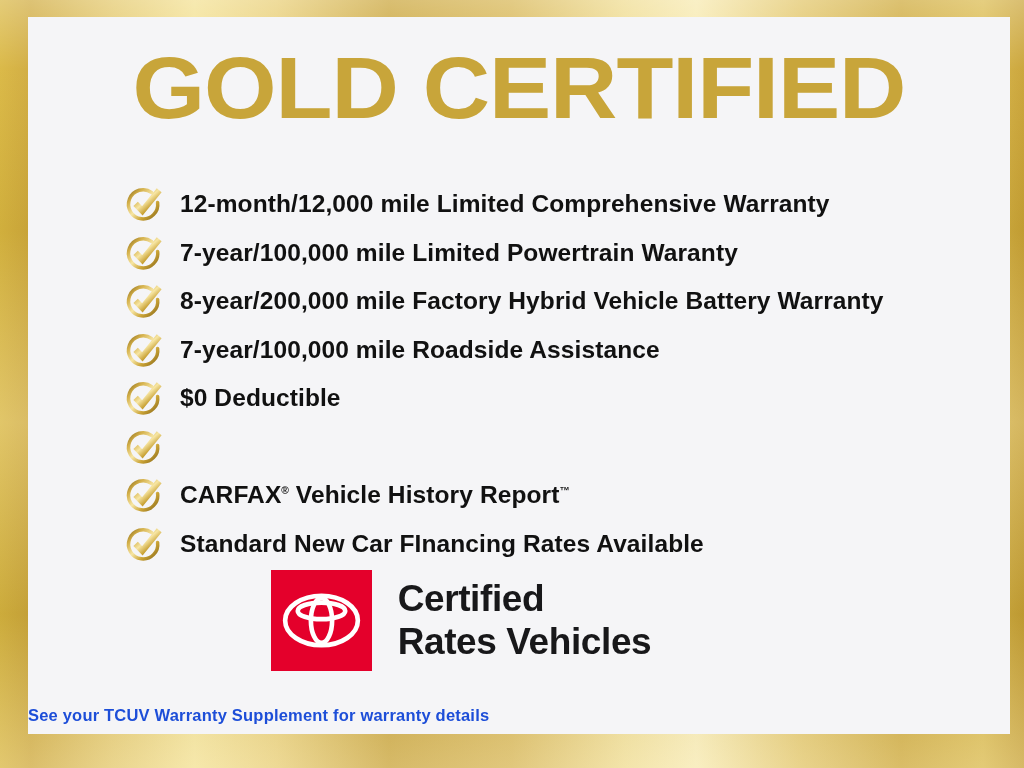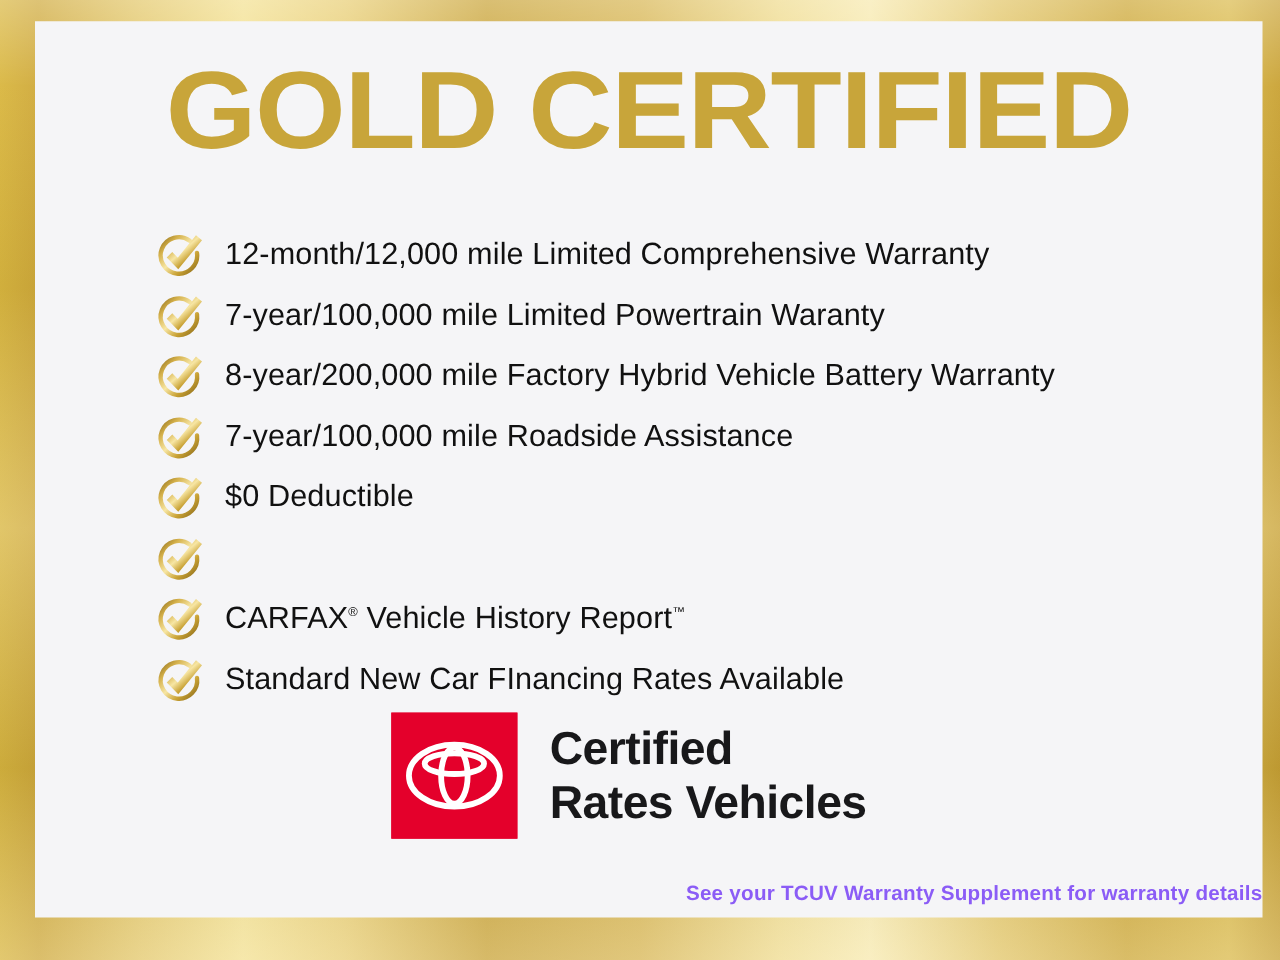--- a/index.html
+++ b/index.html
@@ -95,21 +95,21 @@
   }
   .check-icon {
     flex: 0 0 auto;
     width: 40px;
     height: 40px;
     margin-right: 16px;
     display: block;
   }
   .benefit-text {
     font-family: "Liberation Sans Narrow", "Liberation Sans", sans-serif;
-    font-weight: normal;
+    font-weight: bold;
     font-size: 24.5px;
     line-height: 1.05;
     color: #111111;
     letter-spacing: 0.1px;
     white-space: nowrap;
     transform: scaleX(1.0);
     transform-origin: left center;
   }
   .benefit-text sup {
     font-size: 0.42em;
@@ -120,21 +120,20 @@
 
   
   #toyota-lockup {
     position: absolute;
     left: 0;
     top: 553px;
     width: 866px;
     display: flex;
     justify-content: center;
     align-items: center;
-    padding-left: 42px;
   }
   #toyota-badge {
     width: 101px;
     height: 101px;
     background: #e4002b;
     display: block;
     flex: 0 0 auto;
   }
   #toyota-wordmark {
     margin-left: 26px;
@@ -146,25 +145,25 @@
     letter-spacing: -0.4px;
   }
   #toyota-wordmark div { display: block; }
 
   
   #footnote {
     position: absolute;
     left: 0;
     top: 689px;
     width: 982px;
-    text-align: right;
+    text-align: left;
     font-family: "Liberation Sans Narrow", "Liberation Sans", sans-serif;
     font-weight: bold;
     font-size: 16.5px;
-    color: #8b5cf6;
+    color: #1d4ed8;
     letter-spacing: 0.2px;
   }
 </style>
 </head>
 <body>
 
 <div id="certificate">
   <div id="frame-sheen"></div>
 
   <div id="card">

